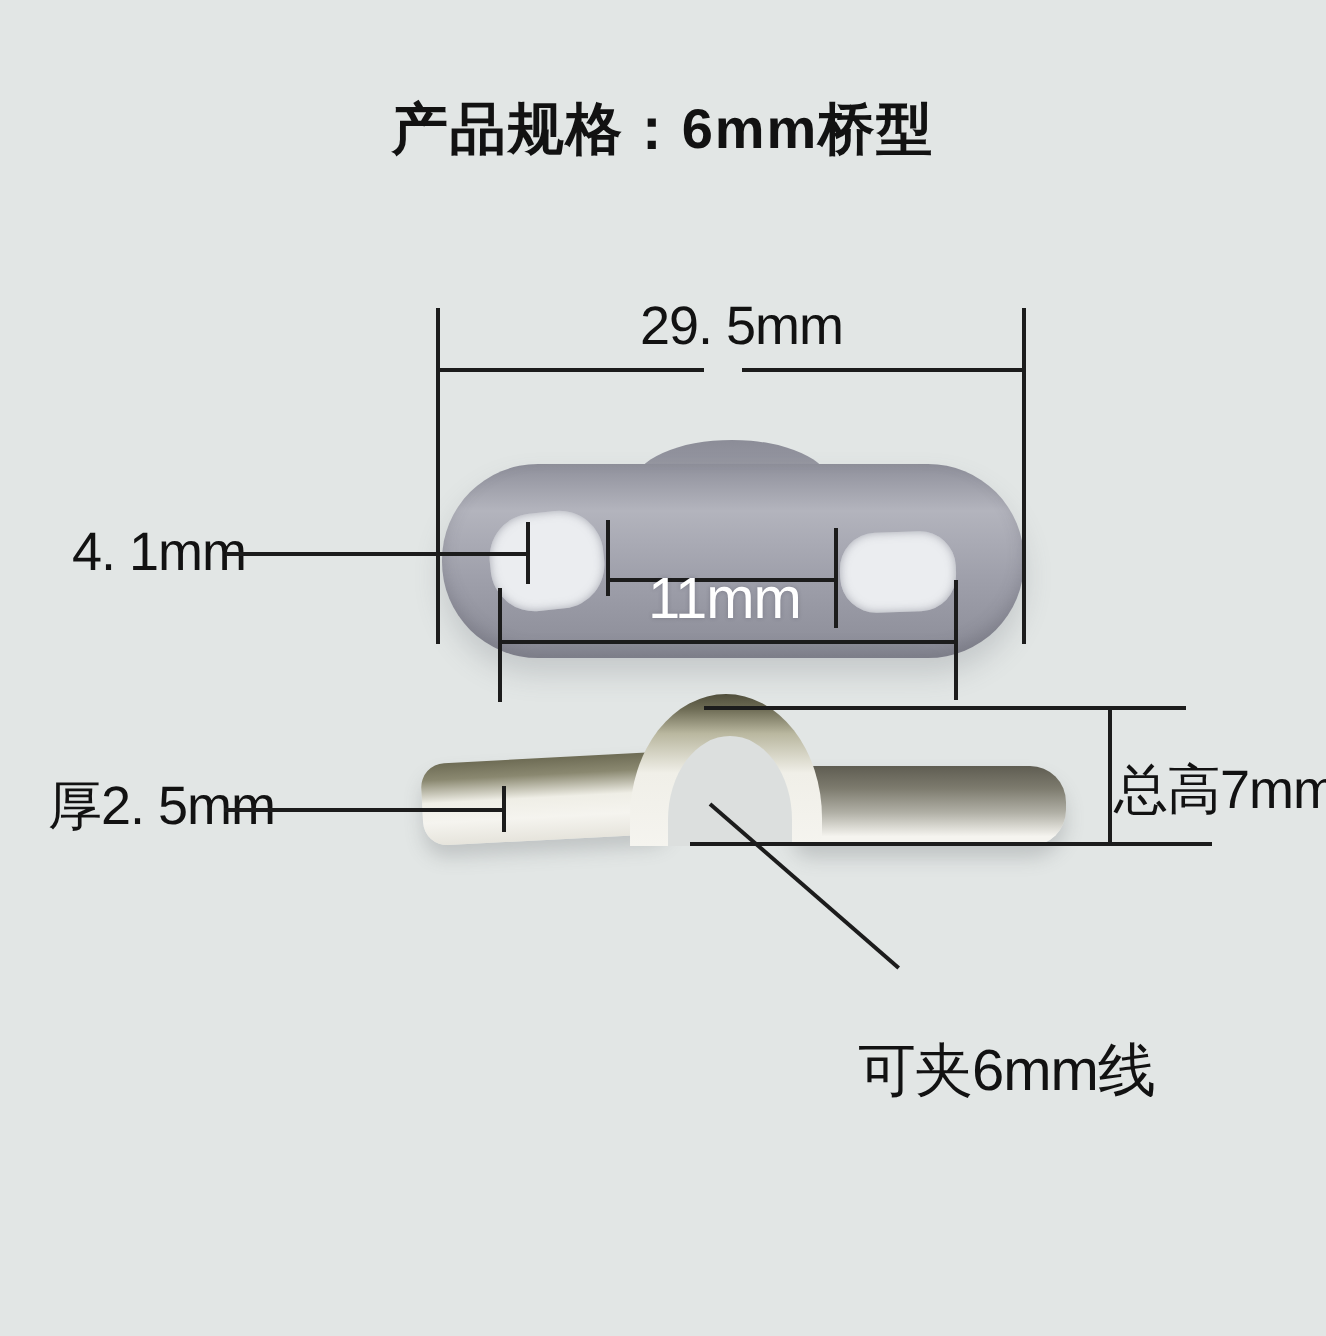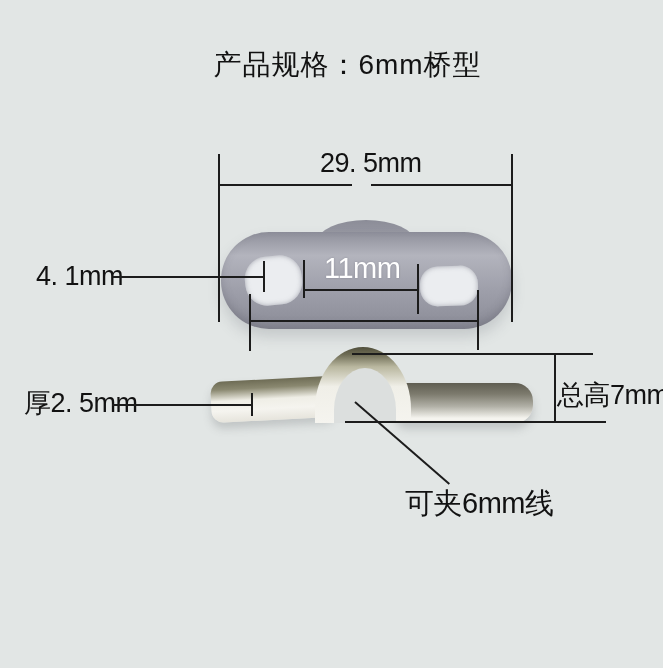--- a/index.html
+++ b/index.html
@@ -5,23 +5,23 @@
   :root{
     --c-bg:#e2e6e5; --c-line:#1c1c1c; --c-label:#121212; --c-label-white:#ffffff;
     --c-part-gray:#9fa0ab; --c-part-gray-light:#b3b4bd; --c-part-gray-dark:#8b8c97;
     --c-hole-white:#ebedf0; --c-side-olive:#6e6c55; --c-side-olive-dark:#504e3b;
     --c-side-white:#f5f4ef; --c-opening:#dcdfde;
   }
   html,body{margin:0;padding:0;}
   body{font-family:"Liberation Sans","DejaVu Sans",sans-serif;background:#fff;}
   #canvas{position:relative;width:663px;height:668px;background:var(--c-bg);overflow:hidden;}
   .t{position:absolute;white-space:nowrap;color:var(--c-label);}
-  .title{top:46px;left:50%;transform:translateX(-50%);font-size:28px;font-weight:400;letter-spacing:1px;margin-left:16px;}
+  .title{top:46px;left:50%;transform:translateX(-50%);font-size:28px;font-weight:700;letter-spacing:1px;}
   .lbl{font-size:27px;font-weight:500;letter-spacing:-0.5px;}
-  .lblw{font-size:29px;font-weight:500;color:var(--c-label-white);letter-spacing:-0.5px;text-shadow:0 0 2px rgba(40,40,60,.25);}
+  .lblw{font-size:29px;font-weight:500;color:var(--c-label-white);letter-spacing:-0.5px;text-shadow:0 0 2px rgba(40,40,60,.25);margin-top:32px;}
   .ln{position:absolute;background:var(--c-line);}
   .h{height:2px;}
   .v{width:2px;}
   .diag{position:absolute;height:2px;background:var(--c-line);transform-origin:0 50%;}
   
   .bump{position:absolute;left:317px;top:220px;width:98px;height:44px;border-radius:50%;
         background:linear-gradient(180deg,var(--c-part-gray-dark),var(--c-part-gray-light));}
   .tv-body{position:absolute;left:221px;top:232px;width:291px;height:97px;border-radius:48px;
         background:linear-gradient(180deg,#8f909b 0%,var(--c-part-gray-light) 24%,var(--c-part-gray) 58%,var(--c-part-gray-dark) 100%);
         box-shadow:0 8px 14px rgba(95,100,110,.22), inset 0 -4px 8px rgba(70,72,85,.25);}
@@ -80,15 +80,15 @@
   <div class="ln h" style="left:352px;top:353px;width:241px"></div>
   <div class="ln h" style="left:345px;top:421px;width:261px"></div>
   <div class="ln v" style="left:554px;top:353px;height:70px"></div>
   <div class="t lbl" style="left:557px;top:377px">总高7mm</div>
 
   <div class="t lbl" style="left:24px;top:385px">厚2. 5mm</div>
   <div class="ln h" style="left:112px;top:404px;width:139px"></div>
   <div class="ln v" style="left:251px;top:393px;height:23px"></div>
 
   <div class="diag" style="left:355px;top:401px;width:125px;transform:rotate(41deg)"></div>
-  <div class="t lblw" style="left:405px;top:484px;color:var(--c-label);text-shadow:none">可夹6mm线</div>
+  <div class="t lblw" style="left:429px;top:484px;color:var(--c-label);text-shadow:none">可夹6mm线</div>
 
 </div>
 
 </body></html>

